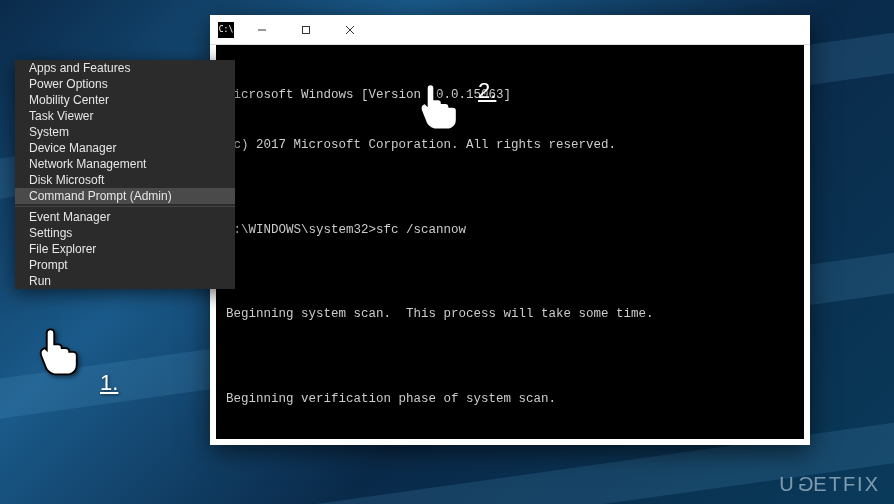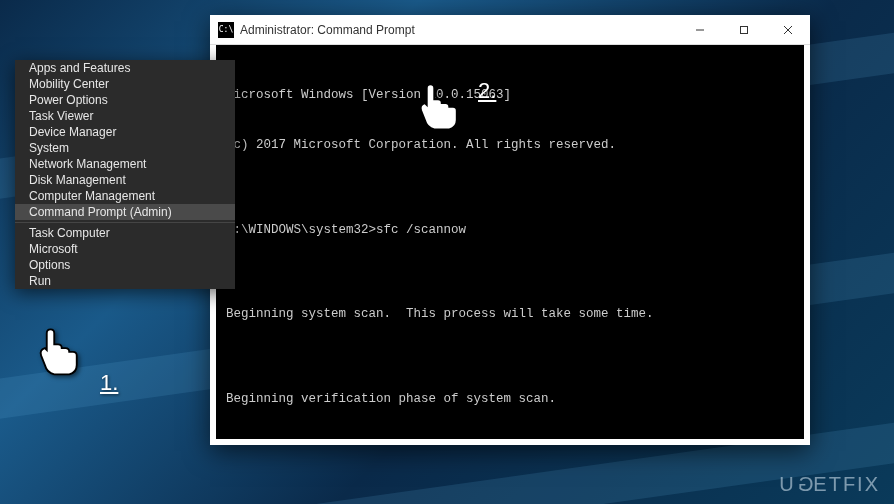--- a/index.html
+++ b/index.html
@@ -90,41 +90,40 @@
   </style>
 </head>
 <body>
 
 <div class="stripe s1"></div>
 <div class="stripe s2"></div>
 <div class="stripe s3"></div>
 
 <div class="ctx-menu">
   <div class="ctx-item">Apps and Features</div>
+  <div class="ctx-item">Power Options</div>
   <div class="ctx-item">Mobility Center</div>
-  <div class="ctx-item">Power Options</div>
   <div class="ctx-item">Task Viewer</div>
+  <div class="ctx-item">System</div>
   <div class="ctx-item">Device Manager</div>
-  <div class="ctx-item">System</div>
   <div class="ctx-item">Network Management</div>
-  <div class="ctx-item">Disk Management</div>
-  <div class="ctx-item">Computer Management</div>
+  <div class="ctx-item">Disk Microsoft</div>
   <div class="ctx-item sel">Command Prompt (Admin)</div>
   <div class="ctx-sep"></div>
-  <div class="ctx-item">Task Computer</div>
-  <div class="ctx-item">Microsoft</div>
-  <div class="ctx-item">Options</div>
+  <div class="ctx-item">Event Manager</div>
+  <div class="ctx-item">Settings</div>
+  <div class="ctx-item">File Explorer</div>
+  <div class="ctx-item">Prompt</div>
   <div class="ctx-item">Run</div>
 
 </div>
 
 <div class="cmd-window">
   <div class="titlebar">
     <div class="tb-icon">C:\</div>
-    <div class="tb-title">Administrator: Command Prompt</div>
     <div class="tb-btn">
       <svg width="10" height="10" viewBox="0 0 10 10">
           <line x1="1" y1="5" x2="9" y2="5" stroke="#333" stroke-width="1"></line>
         </svg>
     </div>
     <div class="tb-btn">
       <svg width="10" height="10" viewBox="0 0 10 10">
           <rect x="1.5" y="1.5" width="7" height="7" fill="none" stroke="#333" stroke-width="1"></rect>
         </svg>
     </div>

